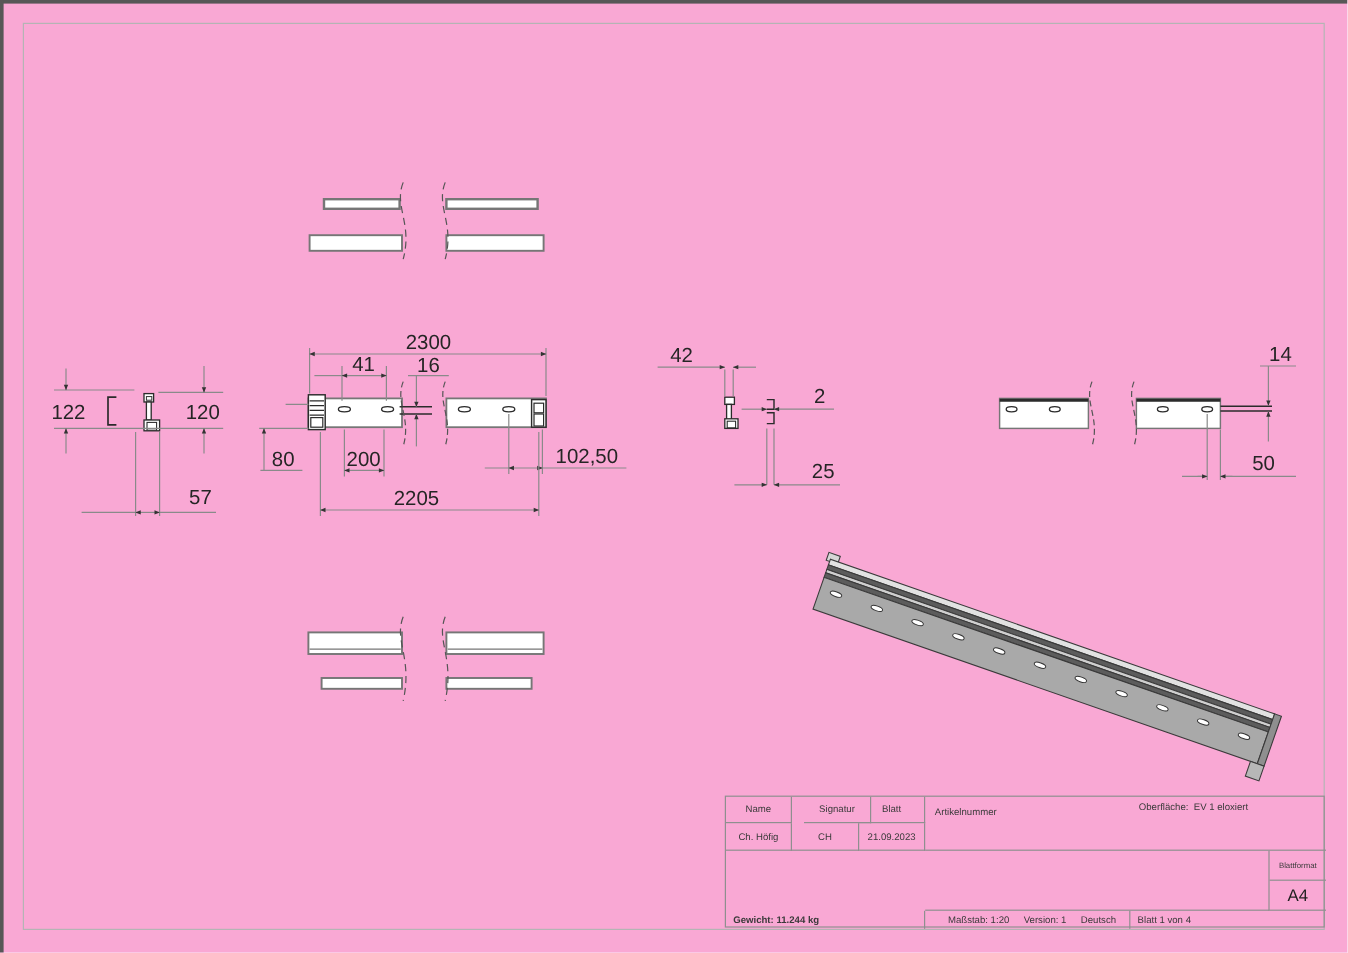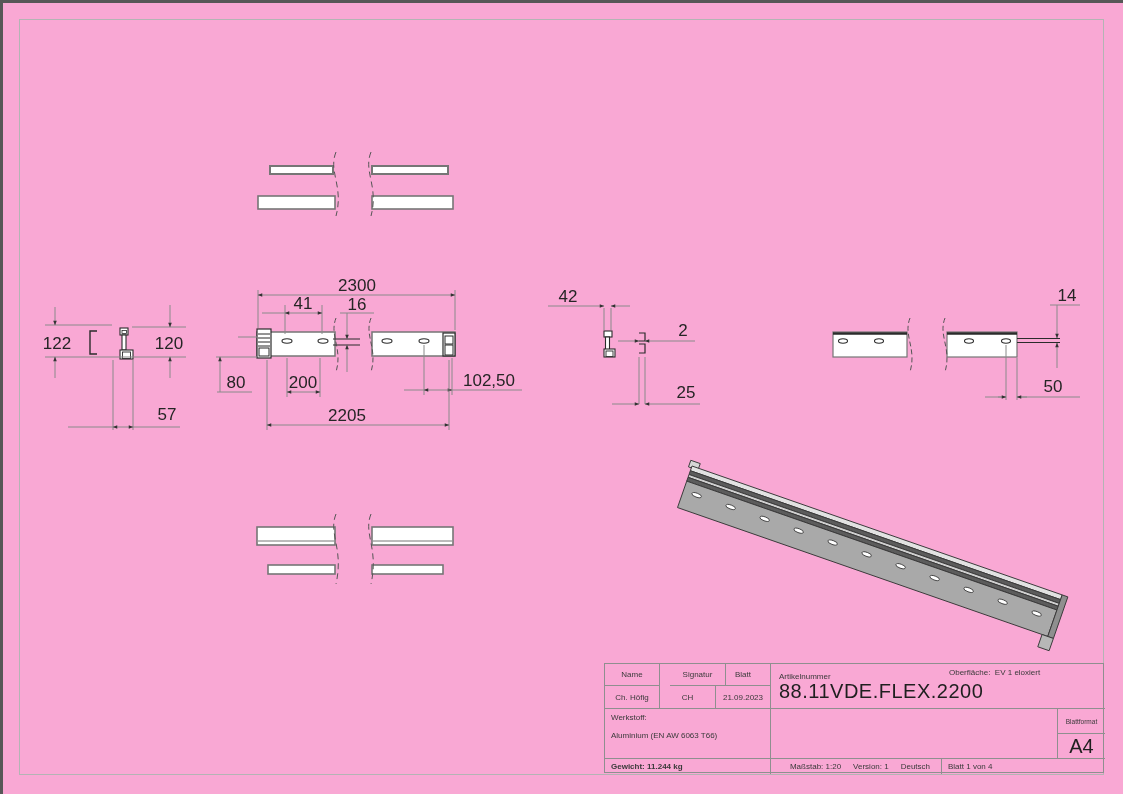--- a/index.html
+++ b/index.html
@@ -18,21 +18,21 @@
   .tb .nl{border-right:none;} .tb .nb{border-bottom:none;}
   .tb .left{justify-content:flex-start;padding-left:6px;}
   .art-cell{position:absolute;left:166px;top:0;width:334px;height:45px;box-sizing:border-box;
             border-bottom:1px solid #8f8f8f;}
   .art-label{position:absolute;left:8px;top:8px;}
   .surf{position:absolute;left:178px;top:4px;}
   .art-no{position:absolute;left:8px;top:16px;font-size:20px;letter-spacing:.5px;color:#1f1f1f;}
   .werk-label{position:absolute;left:6px;top:4px;}
   .werk-val{position:absolute;left:6px;top:22px;}
   .bf-label{font-size:6.5px;}
-  .bf-val{font-size:20px;color:#1f1f1f;}
+  .bf-val{font-size:14px;color:#1f1f1f;}
   .mid-row{justify-content:flex-start;gap:12px;padding-left:8px;}
 </style>
 </head>
 <body>
 
 <div class="page">
   <div class="edge-top"></div>
   <div class="edge-left"></div>
   <div class="frame"></div>
 
@@ -226,27 +226,22 @@
     <div class="c" style="left:0;top:22px;width:55px;height:23px;">Ch. Höfig</div>
     <div class="c" style="left:55px;top:22px;width:56px;height:23px;">CH</div>
     <div class="c" style="left:111px;top:22px;width:55px;height:23px;">21.09.2023</div>
 
     <div class="art-cell">
       <span class="art-label">Artikelnummer</span>
       <span class="surf">
         <span>Oberfläche:</span>&nbsp;
         <span>EV 1 eloxiert</span>
       </span>
-      <span class="art-no">88.11VDE.FLEX.2200</span>
     </div>
 
-    <div class="c" style="left:0;top:45px;width:166px;height:50px;">
-      <span class="werk-label">Werkstoff:</span>
-      <span class="werk-val">Aluminium (EN AW 6063 T66)</span>
-    </div>
     <div class="c" style="left:166px;top:45px;width:287px;height:50px;"></div>
     <div class="c nl bf-label" style="left:453px;top:45px;width:47px;height:25px;">Blattformat</div>
     <div class="c nl bf-val" style="left:453px;top:70px;width:47px;height:25px;">A4</div>
 
     <div class="c nb left" style="left:0;top:95px;width:166px;height:15px;font-weight:bold;">Gewicht: 11.244 kg</div>
     <div class="c nb mid-row" style="left:166px;top:95px;width:171px;height:15px;">
       <span>Maßstab: 1:20</span>
       <span>Version: 1</span>
       <span>Deutsch</span>
     </div>

